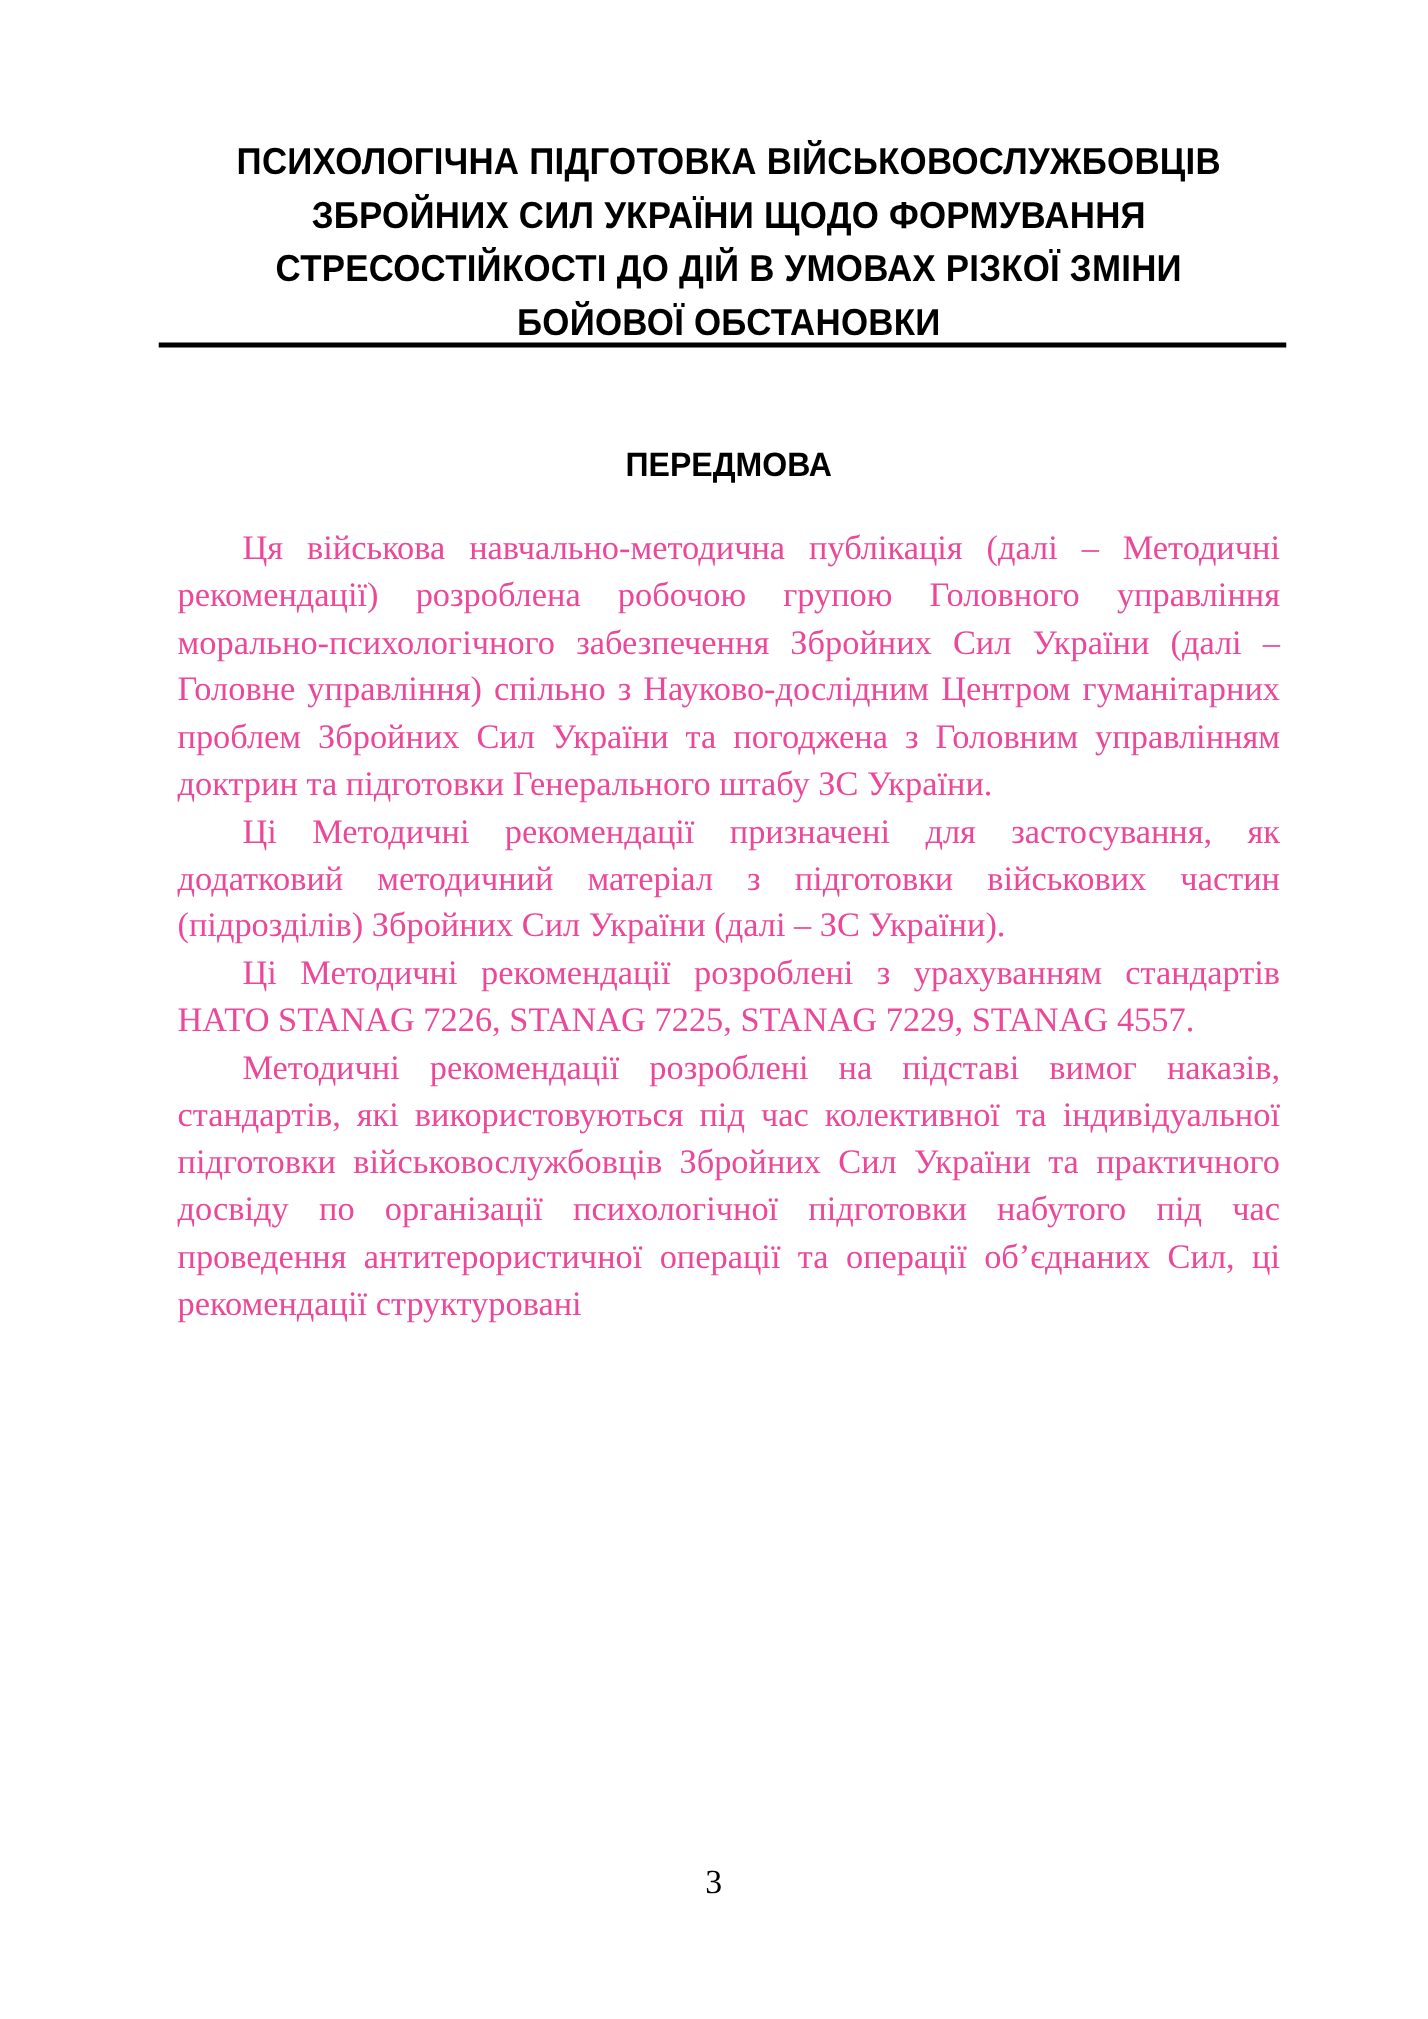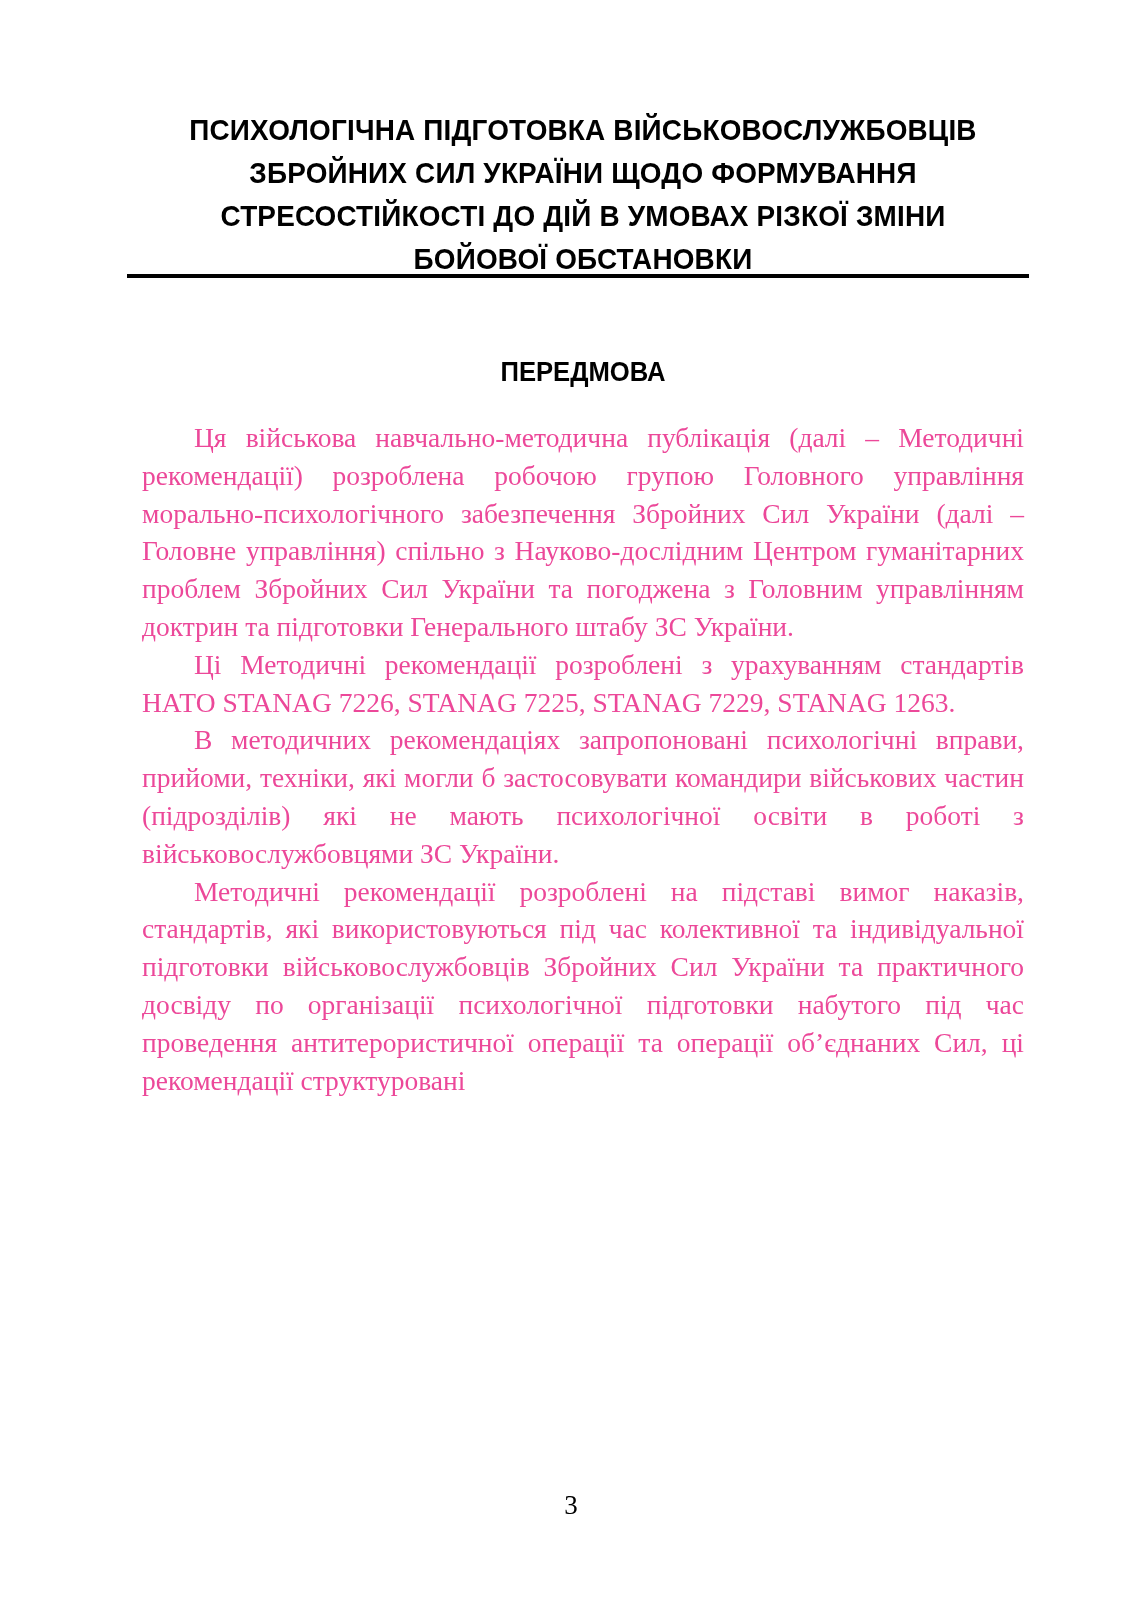--- a/index.html
+++ b/index.html
@@ -111,22 +111,22 @@
       <span class="tline">СТРЕСОСТІЙКОСТІ ДО ДІЙ В УМОВАХ РІЗКОЇ ЗМІНИ</span>
       <span class="tline">БОЙОВОЇ ОБСТАНОВКИ</span>
     </h1>
 
     <div class="title-rule"></div>
 
     <h2 class="section-heading">ПЕРЕДМОВА</h2>
 
     <div class="body-copy">
       <p>Ця військова навчально-методична публікація (далі – Методичні рекомендації) розроблена робочою групою Головного управління морально-психологічного забезпечення Збройних Сил України (далі – Головне управління) спільно з Науково-дослідним Центром гуманітарних проблем Збройних Сил України та погоджена з Головним управлінням доктрин та підготовки Генерального штабу ЗС України.</p>
-      <p>Ці Методичні рекомендації розроблені з урахуванням стандартів НАТО STANAG 7226, STANAG 7225, STANAG 7229, STANAG 1263.</p>
-      <p>В методичних рекомендаціях запропоновані психологічні вправи, прийоми, техніки, які могли б застосовувати командири військових частин (підрозділів) які не мають психологічної освіти в роботі з військовослужбовцями ЗС України.</p>
+      <p>Ці Методичні рекомендації призначені для застосування, як додатковий методичний матеріал з підготовки військових частин (підрозділів) Збройних Сил України (далі – ЗС України).</p>
+      <p>Ці Методичні рекомендації розроблені з урахуванням стандартів НАТО STANAG 7226, STANAG 7225, STANAG 7229, STANAG 4557.</p>
       <p>Методичні рекомендації розроблені на підставі вимог наказів, стандартів, які використовуються під час колективної та індивідуальної підготовки військовослужбовців Збройних Сил України та практичного досвіду по організації психологічної підготовки набутого під час проведення антитерористичної операції та операції об’єднаних Сил, ці рекомендації структуровані</p>
     </div>
 
   </div>
 
   <div class="page-number">3</div>
 
 </div>
 
 </body></html>

